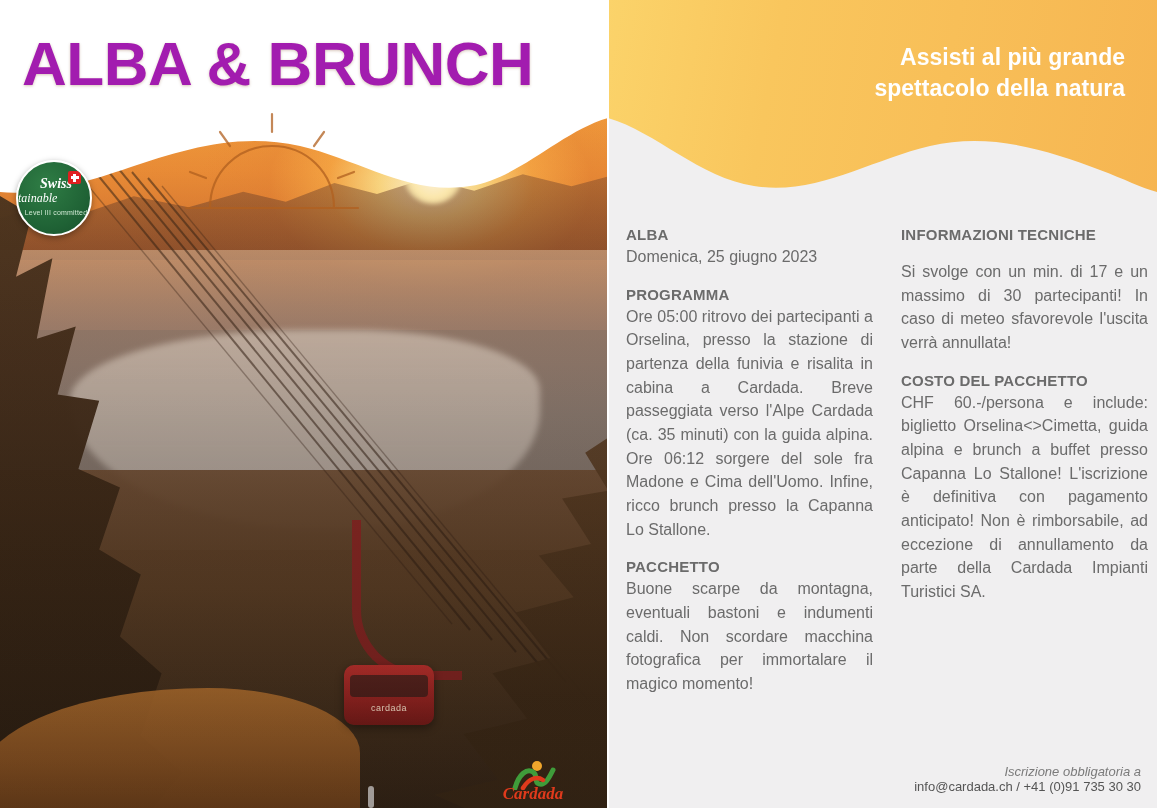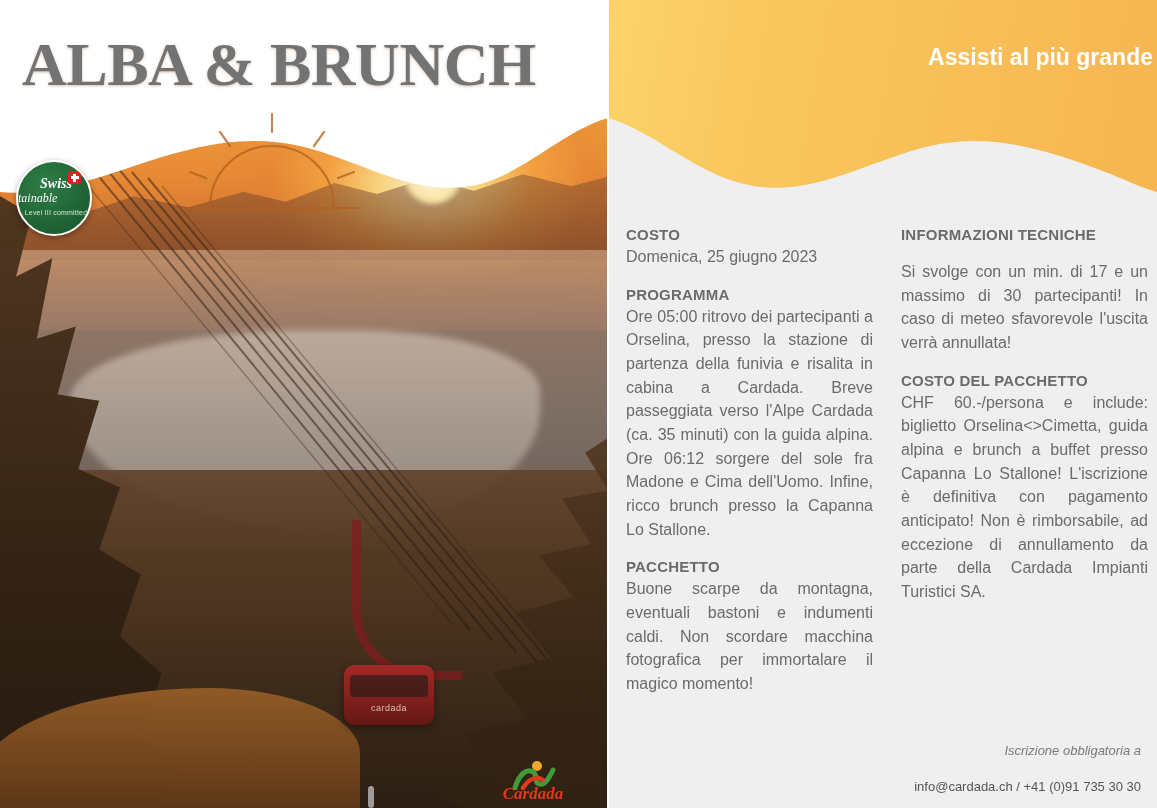--- a/index.html
+++ b/index.html
@@ -122,25 +122,24 @@
     position: absolute; left: 608px; top: 0; width: 549px; height: 215px;
     z-index: 3;
   }
 
   
   .poster-title {
     position: absolute; left: 22px; top: 33px;
     z-index: 6;
     font-size: 62px;
     font-weight: bold;
-    color: #737373;
+    color: #a21caf;
     letter-spacing: -0.5px;
     line-height: 1;
     text-shadow: 0 1px 3px rgba(120,60,20,0.30);
-    font-family: Liberation Serif, serif;
   }
 
   
   .badge {
     position: absolute; left: 16px; top: 160px; width: 76px; height: 76px;
     border-radius: 50%;
     background: radial-gradient(circle at 38% 32%, #2f7d45 0%, #1f6235 65%, #17502b 100%);
     border: 2px solid #ffffff;
     z-index: 7;
     box-shadow: 0 2px 6px rgba(0,0,0,.35);
@@ -187,21 +186,21 @@
   .right-panel {
     position: absolute; left: 608px; top: 0; width: 549px; height: 808px;
     background: #f0eff0;
     z-index: 2;
   }
   .header-gradient {
     position: absolute; left: 0; top: 0; width: 549px; height: 215px;
     background: linear-gradient(100deg, #fbd36a 0%, #f9c65d 30%, #f8bf58 60%, #f6b551 100%);
   }
   .header-text {
-    position: absolute; right: 4px; top: 42px;
+    position: absolute; right: 32px; top: 42px;
     text-align: right;
     color: #ffffff;
     font-size: 23px;
     font-weight: bold;
     line-height: 1.35;
     z-index: 6;
   }
 
   
   .cols {
@@ -223,21 +222,21 @@
     font-size: 16px;
     color: #6b6b6b;
     line-height: 1.48;
     text-align: justify;
     text-justify: inter-word;
   }
   .footer {
     position: absolute; right: 16px; bottom: 14px; text-align: right;
   }
   .footer-line1 {
-    font-size: 13px; font-style: italic; color: #7a7a7a; margin-bottom: 21px;
+    font-size: 13px; font-style: italic; color: #7a7a7a; margin-bottom: 0;
   }
   .footer-line2 {
     font-size: 13px; font-weight: normal; color: #555555;
   }
   .divider {
     position: absolute; left: 607px; top: 0; width: 2px; height: 808px;
     background: #ffffff; z-index: 5;
   }
 </style>
 </head>
@@ -279,27 +278,28 @@
     <div class="pole"></div>
 
     <div class="photo-warm"></div>
   </div>
 
   <div class="right-panel">
     <div class="header-gradient"></div>
 
     <div class="header-text">
       <div>Assisti al più grande</div>
+      <div>spettacolo della natura</div>
     </div>
 
     <div class="cols">
 
       <div class="col">
         <div class="blk">
-          <div class="h">COSTO</div>
+          <div class="h">ALBA</div>
           <div class="p">Domenica, 25 giugno 2023</div>
         </div>
         <div class="blk">
           <div class="h">PROGRAMMA</div>
           <div class="p">Ore 05:00 ritrovo dei partecipanti a Orselina, presso la stazione di partenza della funivia e risalita in cabina a Cardada. Breve passeggiata verso l'Alpe Cardada (ca. 35 minuti) con la guida alpina. Ore 06:12 sorgere del sole fra Madone e Cima dell'Uomo. Infine, ricco brunch presso la Capanna Lo Stallone.</div>
         </div>
         <div class="blk">
           <div class="h">PACCHETTO</div>
           <div class="p">Buone scarpe da montagna, eventuali bastoni e indumenti caldi. Non scordare macchina fotografica per immortalare il magico momento!</div>
         </div>

